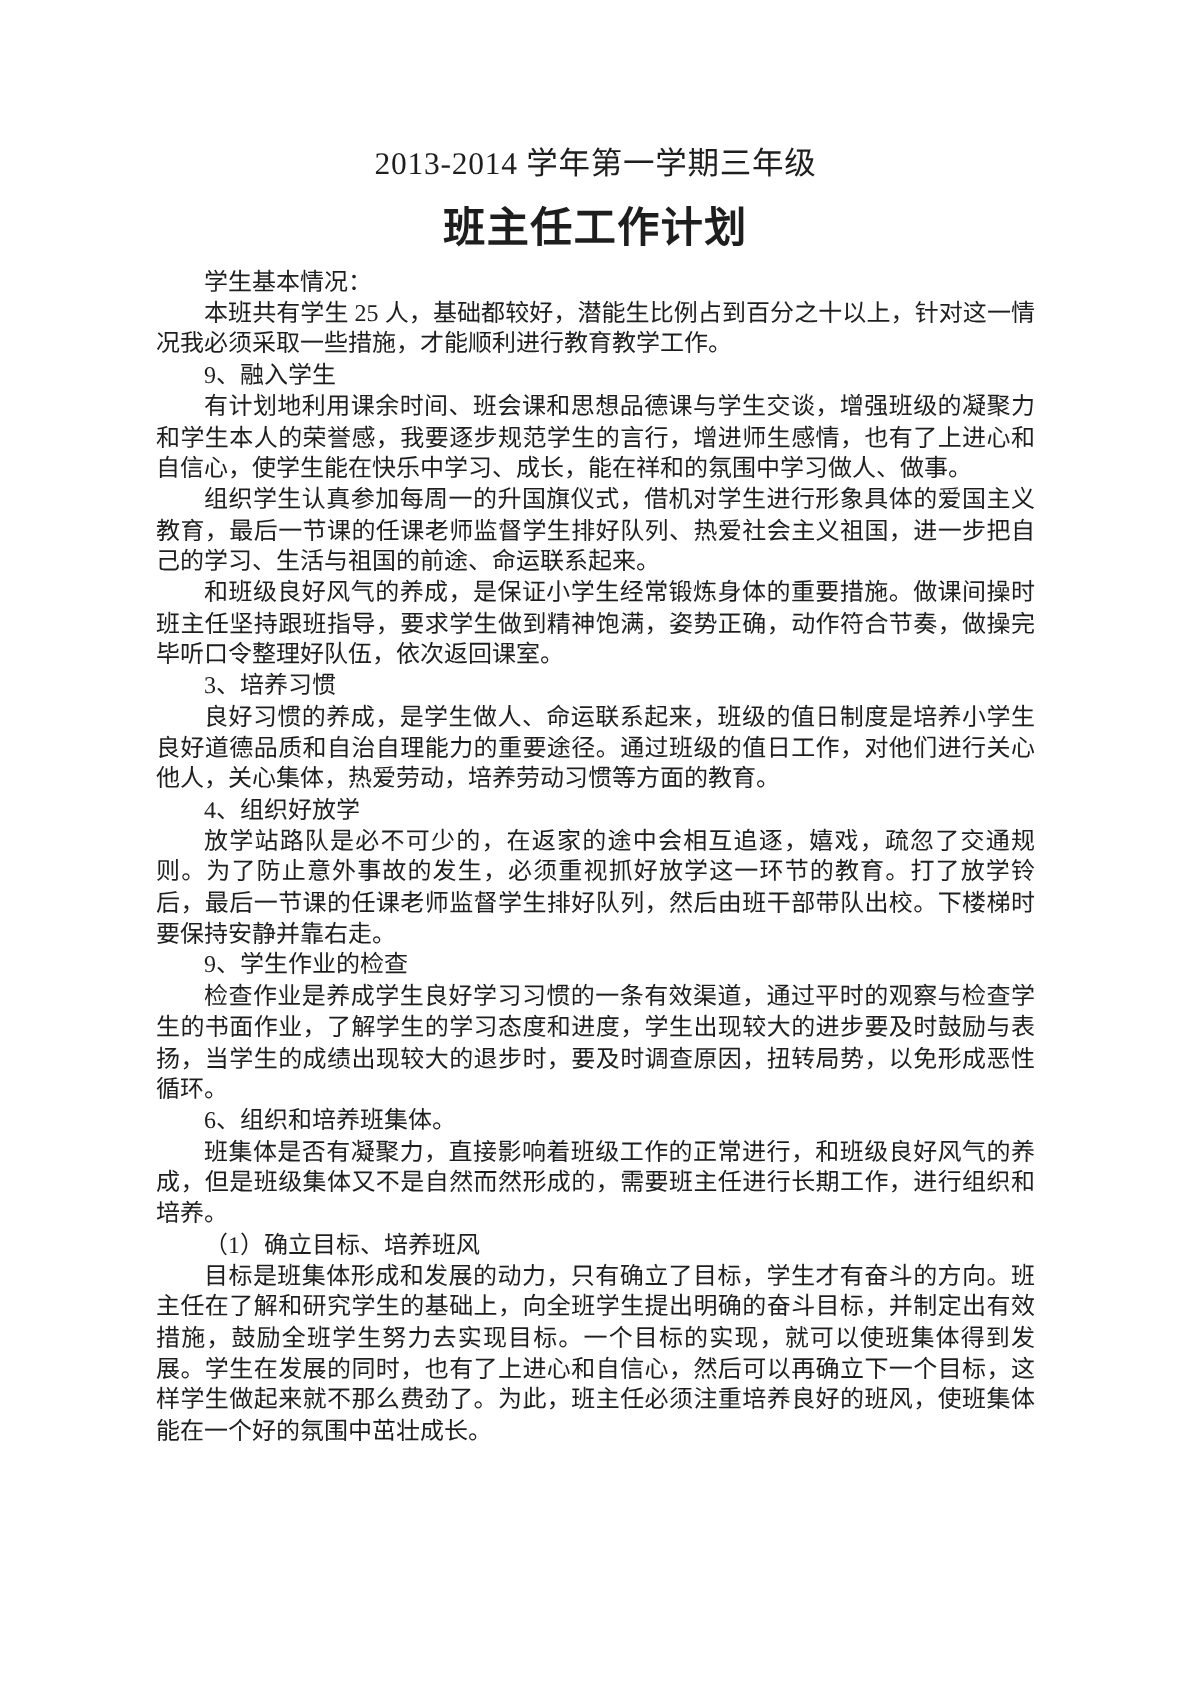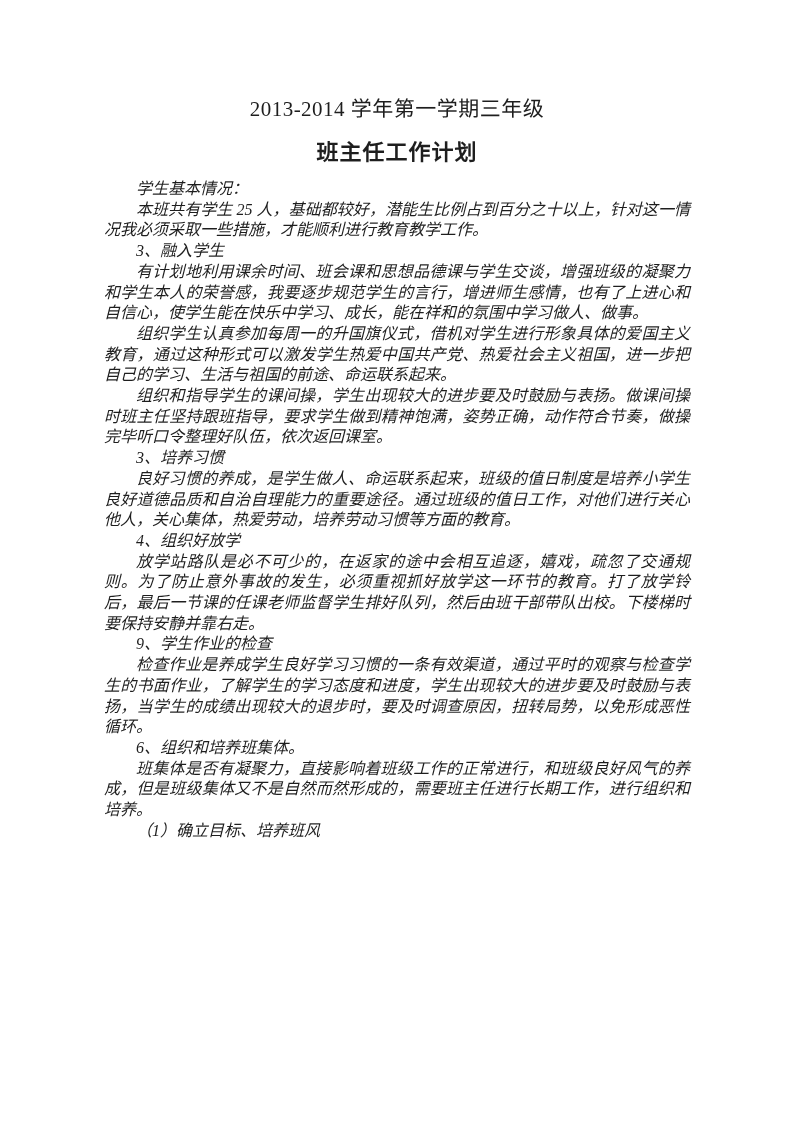--- a/index.html
+++ b/index.html
@@ -25,55 +25,55 @@
   .title1 {
     margin: 0;
     font-size: 21px;
     font-weight: 400;
     line-height: 29px;
     text-align: center;
     letter-spacing: 0.5px;
   }
   .title2 {
     margin: 13px 0 0 0;
-    font-size: 22px;
+    font-size: 28px;
     font-weight: 700;
     line-height: 31px;
     text-align: center;
     letter-spacing: 1px;
   }
   .doc-body {
     margin-top: 11px;
-    font-style: italic;
   }
   .doc-body p {
     margin: 0;
     font-size: 16px;
     line-height: 20.7px;
     text-align: justify;
     text-indent: 2em;
     word-break: break-all;
   }
 </style>
 </head>
 <body>
 
 <div class="page">
   <h1 class="title1">2013-2014 学年第一学期三年级</h1>
   <h2 class="title2">班主任工作计划</h2>
   <div class="doc-body">
       <p>学生基本情况：</p>
       <p>本班共有学生 25 人，基础都较好，潜能生比例占到百分之十以上，针对这一情况我必须采取一些措施，才能顺利进行教育教学工作。</p>
-      <p>3、融入学生</p>
+      <p>9、融入学生</p>
       <p>有计划地利用课余时间、班会课和思想品德课与学生交谈，增强班级的凝聚力和学生本人的荣誉感，我要逐步规范学生的言行，增进师生感情，也有了上进心和自信心，使学生能在快乐中学习、成长，能在祥和的氛围中学习做人、做事。</p>
-      <p>组织学生认真参加每周一的升国旗仪式，借机对学生进行形象具体的爱国主义教育，通过这种形式可以激发学生热爱中国共产党、热爱社会主义祖国，进一步把自己的学习、生活与祖国的前途、命运联系起来。</p>
-      <p>组织和指导学生的课间操，学生出现较大的进步要及时鼓励与表扬。做课间操时班主任坚持跟班指导，要求学生做到精神饱满，姿势正确，动作符合节奏，做操完毕听口令整理好队伍，依次返回课室。</p>
+      <p>组织学生认真参加每周一的升国旗仪式，借机对学生进行形象具体的爱国主义教育，最后一节课的任课老师监督学生排好队列、热爱社会主义祖国，进一步把自己的学习、生活与祖国的前途、命运联系起来。</p>
+      <p>和班级良好风气的养成，是保证小学生经常锻炼身体的重要措施。做课间操时班主任坚持跟班指导，要求学生做到精神饱满，姿势正确，动作符合节奏，做操完毕听口令整理好队伍，依次返回课室。</p>
       <p>3、培养习惯</p>
       <p>良好习惯的养成，是学生做人、命运联系起来，班级的值日制度是培养小学生良好道德品质和自治自理能力的重要途径。通过班级的值日工作，对他们进行关心他人，关心集体，热爱劳动，培养劳动习惯等方面的教育。</p>
       <p>4、组织好放学</p>
       <p>放学站路队是必不可少的，在返家的途中会相互追逐，嬉戏，疏忽了交通规则。为了防止意外事故的发生，必须重视抓好放学这一环节的教育。打了放学铃后，最后一节课的任课老师监督学生排好队列，然后由班干部带队出校。下楼梯时要保持安静并靠右走。</p>
       <p>9、学生作业的检查</p>
       <p>检查作业是养成学生良好学习习惯的一条有效渠道，通过平时的观察与检查学生的书面作业，了解学生的学习态度和进度，学生出现较大的进步要及时鼓励与表扬，当学生的成绩出现较大的退步时，要及时调查原因，扭转局势，以免形成恶性循环。</p>
       <p>6、组织和培养班集体。</p>
       <p>班集体是否有凝聚力，直接影响着班级工作的正常进行，和班级良好风气的养成，但是班级集体又不是自然而然形成的，需要班主任进行长期工作，进行组织和培养。</p>
       <p>（1）确立目标、培养班风</p>
+      <p>目标是班集体形成和发展的动力，只有确立了目标，学生才有奋斗的方向。班主任在了解和研究学生的基础上，向全班学生提出明确的奋斗目标，并制定出有效措施，鼓励全班学生努力去实现目标。一个目标的实现，就可以使班集体得到发展。学生在发展的同时，也有了上进心和自信心，然后可以再确立下一个目标，这样学生做起来就不那么费劲了。为此，班主任必须注重培养良好的班风，使班集体能在一个好的氛围中茁壮成长。</p>
     </div>
 </div>
 
 </body></html>

